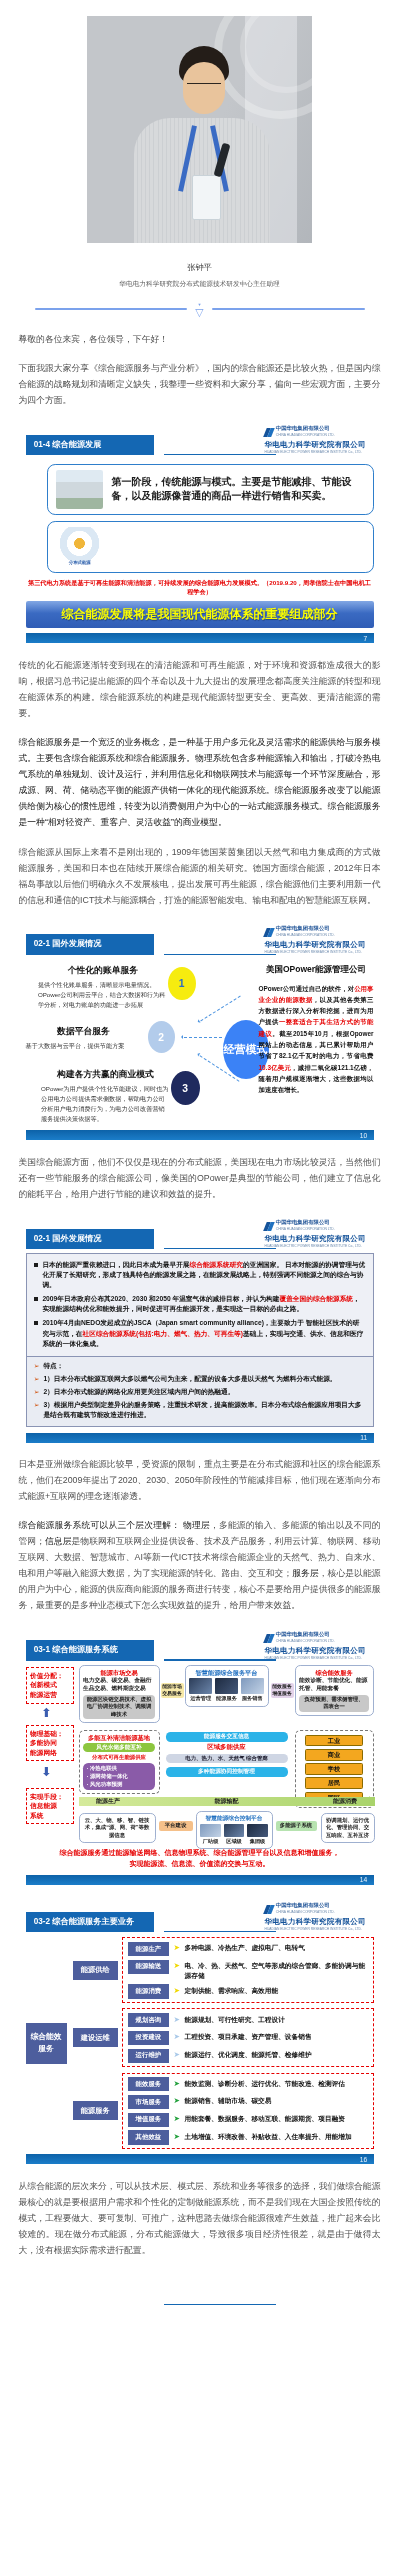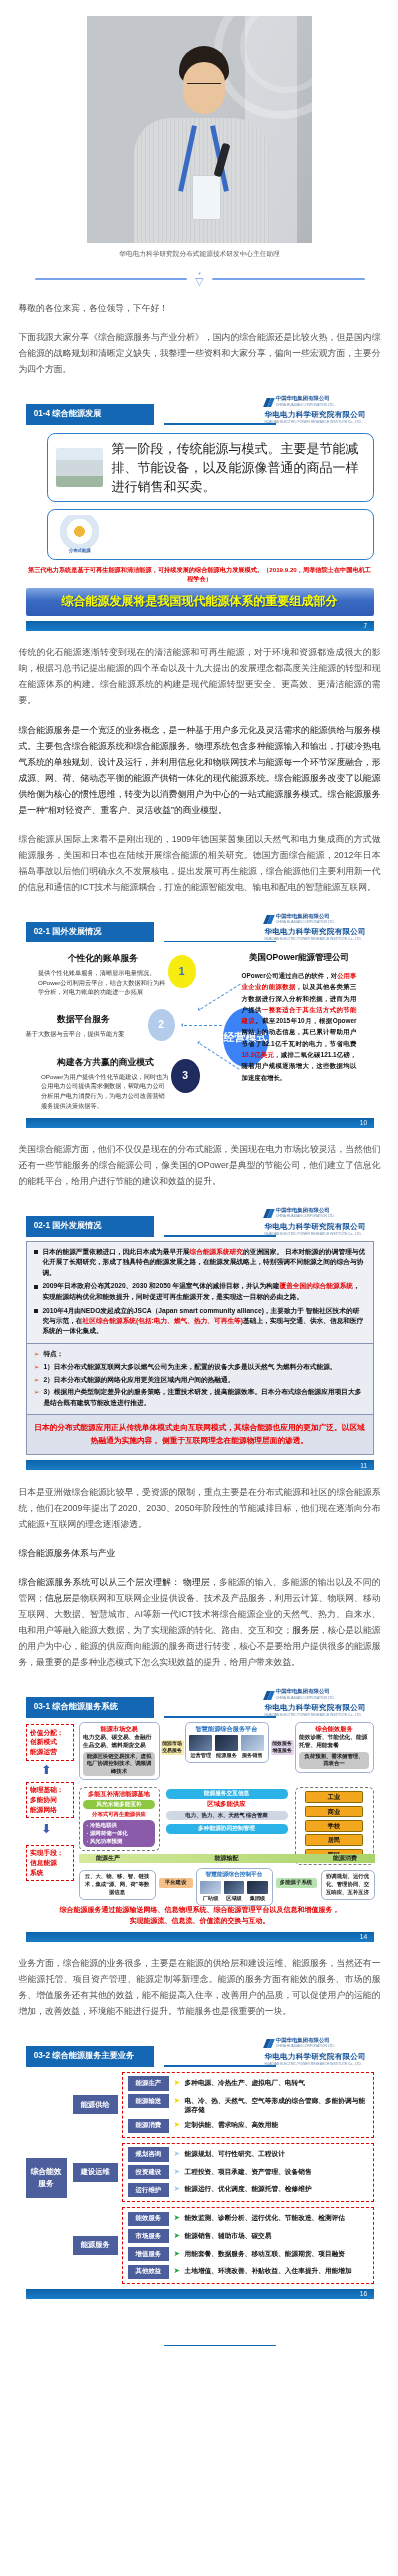--- a/index.html
+++ b/index.html
@@ -47,39 +47,39 @@
 .len2{font-size:3.3px;color:#6a88ac}
 .pstrip{background:linear-gradient(180deg,#0d62a8,#1b7dc9);color:#e8f2fb;font-size:6.7px;text-align:right;padding:1.5px 6.2px;margin-top:5.2px}
 
 .s1body{padding-left:21.6px}
 .s1box{display:flex;align-items:center;gap:8.2px;border:1px solid #2e7ecb;border-radius:8.2px;padding:5.2px 8.2px;margin:6.2px 0}
 .s1img{width:47px;height:39px;flex:none;border-radius:2.1px;position:relative}
 .s1box:nth-child(1) .s1img{background:linear-gradient(180deg,#dfeaf2 0 32%,#cfd8dd 32% 72%,#9fb6a0 72%)}
 .s1box:nth-child(2) .s1img{background:radial-gradient(circle at 50% 42%,#f0b63a 0 16%,#fff 17% 38%,#dbe8f4 39% 60%,#fff 61%)}
 .s1box:nth-child(3) .s1img{background:radial-gradient(circle at 42% 40%,#8fd3a4 0 18%,#e2f2e7 19% 70%,#cfe8d8 71%)}
 .ilab{position:absolute;bottom:1px;width:100%;text-align:center;font-size:4.4px;font-weight:bold;color:#2a5caa}
-.s1box p{font-size:13px;font-weight:400;color:#1d1d1d;line-height:19px}
+.s1box p{font-size:10px;font-weight:700;color:#1d1d1d;line-height:14px}
 .s1cap{color:#e60000;font-size:6.2px;font-weight:bold;text-align:center;margin-top:1px}
 .s1banner{margin-top:4.1px;background:linear-gradient(180deg,#82a7e4,#3a6ac2 45%,#2f5cb5);border-radius:2.1px;color:#fcff00;font-size:12px;font-weight:bold;text-align:center;padding:5.2px 0;text-shadow:0.5px 1px 1px rgba(0,0,0,.35)}
 
 .s2body{position:relative;height:166px;margin-top:2.1px}
 .s2item{position:absolute}
 .s2t{font-size:8.8px;font-weight:bold;text-align:center;color:#111;margin-bottom:3.1px}
 .s2d{font-size:6.2px;line-height:9.8px;color:#333}
 .cir{position:absolute;border-radius:50%;display:flex;align-items:center;justify-content:center;font-size:10.3px;font-weight:bold}
 .c1{left:142px;top:8.2px;width:28px;height:33px;background:#f6ec0f;color:#2c6fc4}
 .c2{left:122px;top:62px;width:27px;height:32px;background:#b3cceb;color:#fff}
 .c3{left:145px;top:112px;width:29px;height:34px;background:#1f2a5e;color:#fff}
 .dash{position:absolute;border-top:1px dashed #4d94e0}
 .dash::before{content:'';position:absolute;left:-4.6px;top:-3.1px;border:2.6px solid transparent;border-right-color:#4d94e0}
 .da1{left:171px;top:49px;width:47px;transform:rotate(-32deg)}
 .da2{left:158px;top:78px;width:38px}
 .da3{left:170px;top:109px;width:47px;transform:rotate(33deg)}
 .s2hub{position:absolute;left:197px;top:61px;width:46px;height:59px;background:#3b82f6;border-radius:50%;display:flex;align-items:center;justify-content:center;color:#fff;font-weight:bold;font-size:11px}
-.s2r{position:absolute;left:216px;top:0;width:115px}
+.s2r{position:absolute;left:233px;top:0;width:115px}
 .s2rt{font-size:8.5px;font-weight:bold;text-align:center;margin:5.2px 0 6.2px;color:#111}
 .s2rb{font-size:6.4px;font-weight:bold;line-height:11.3px;color:#111;text-align:justify}
 
 .jwrap{border:1px solid #8a94b4;background:#eef0f6;margin-top:2.1px}
 .jsec{padding:5.2px 7.2px 3.1px}
 .jb{display:flex;gap:4.6px;font-size:6.7px;line-height:10.3px;font-weight:bold;color:#111;margin-bottom:3.6px}
 .jsq{flex:none;width:4.1px;height:4.1px;background:#1c1c1c;margin-top:3.1px}
 .jsec2{border-top:1px solid #8a94b4;padding:4.6px 7.2px 3.1px;background:#e9ecf3}
 .jf{display:flex;gap:4.1px;font-size:6.7px;line-height:10.3px;font-weight:bold;color:#111;margin-bottom:2.6px}
 .jar{color:#cf4a00;flex:none}
@@ -139,20 +139,21 @@
     <div class="ph-body"></div>
     <div class="ph-lan1"></div>
     <div class="ph-lan2"></div>
     <div class="ph-badge"></div>
     <div class="ph-mic"></div>
     <div class="ph-hair"></div>
     <div class="ph-face"></div>
     <div class="ph-glass"></div>
   </div>
 
+  <div class="name">张钟平</div>
   <div class="role">华电电力科学研究院分布式能源技术研发中心主任助理</div>
 
   <div class="divider">
     <div class="dline"></div>
     <div class="dmid">
         <span class="caret">▼</span>
         <span class="tri">▽</span>
       </div>
     <div class="dline"></div>
   </div>
@@ -304,28 +305,26 @@
             <div class="jf">
               <span class="jar">➢</span>
               <span>2）日本分布式能源的网络化应用更关注区域内用户间的热融通。</span>
             </div>
             <div class="jf">
               <span class="jar">➢</span>
               <span>3）根据用户类型制定差异化的服务策略，注重技术研发，提高能源效率。日本分布式综合能源应用项目大多是结合既有建筑节能改造进行推进。</span>
             </div>
           </div>
       </div>
-      <div class="jcon">日本的分布式能源应用正从传统单体模式走向互联网模式，其综合能源也应用的更加广泛。以区域热融通为实施内容， 侧重于互联网理念在能源物理层面的渗透。</div>
     </div>
     <div class="pstrip">11</div>
   </section>
 
   <div class="col">
     <p class="para">日本是亚洲做综合能源比较早，受资源的限制，重点主要是在分布式能源和社区的综合能源系统，他们在2009年提出了2020、2030、2050年阶段性的节能减排目标，他们现在逐渐向分布式能源+互联网的理念逐渐渗透。</p>
-    <p class="para boldp">综合能源服务体系与产业</p>
     <p class="para"><span class="boldp">综合能源服务系统可以从三个层次理解： 物理层</span><span>，多能源的输入、多能源的输出以及不同的管网；</span><span class="boldp">信息层</span><span>是物联网和互联网企业提供设备、技术及产品服务，利用云计算、物联网、移动互联网、大数据、智慧城市、AI等新一代ICT技术将综合能源企业的天然气、热力、自来水、电和用户等融入能源大数据，为了实现能源的转化、路由、交互和交；</span><span class="boldp">服务层</span><span>，核心是以能源的用户为中心，能源的供应商向能源的服务商进行转变，核心不是要给用户提供很多的能源服务，最重要的是多种业态模式下怎么实现效益的提升，给用户带来效益。</span></p>
   </div>
 
   <section class="slide">
     <div class="shead">
       <div class="sbars">
         <div class="sbar">03-1 综合能源服务系统</div>
         <div class="stick"></div>
       </div>
       <div class="slogo">
@@ -419,21 +418,20 @@
           </div>
       </div>
       <div class="pill ms" style="left:250px;top:156px;width:41px">多能源子系统</div>
       <div class="bx" style="left:295px;top:148px;width:54px;font-size:5.4px;text-align:center">协调规划、运行优化、管理协同、交互响应、互补互济</div>
     </div>
     <div class="s4note"><span>综合能源服务通过能源输送网络、信息物理系统、综合能源管理平台以及信息和增值服务，</span><br><span>实现能源流、信息流、价值流的交换与互动。</span></div>
     <div class="pstrip">14</div>
   </section>
 
   <div class="col">
-    <p class="para">业务方面，综合能源的业务很多，主要是在能源的供给层和建设运维、能源服务，当然还有一些能源托管、项目资产管理、能源定制等新理念。能源的服务方面有能效的服务、市场的服务、增值服务还有其他的效益，能不能提高入住率，改善用户的品质，可以促使用户的运能的增加，改善效益，环境能不能进行提升。节能服务也是很重要的一块。</p>
   </div>
 
   <section class="slide">
     <div class="shead">
       <div class="sbars">
         <div class="sbar">03-2 综合能源服务主要业务</div>
         <div class="stick"></div>
       </div>
       <div class="slogo">
         <div class="lrow1">
@@ -516,20 +514,23 @@
                 <span class="s5arw">➤</span>
                 <span class="s5v">土地增值、环境改善、补贴收益、入住率提升、用能增加</span>
               </div>
             </div>
         </div>
       </div>
     </div>
     <div class="pstrip">16</div>
   </section>
 
+  <div class="col">
+    <p class="para">从综合能源的层次来分，可以从技术层、模式层、系统和业务等很多的选择，我们做综合能源最核心的就是要根据用户需求和个性化的定制做能源系统，而不是我们现在大国企按照传统的模式，工程要做大、要可复制、可推广，这种思路去做综合能源很难产生效益，推广起来会比较难的。现在做分布式能源，分布式能源做大，导致很多项目经济性很差，就是由于做得太大，没有根据实际需求进行配置。</p>
+  </div>
 
   <section class="slide">
     <div class="shead">
       
       
     </div>
 
   </section>
 
 </div>

